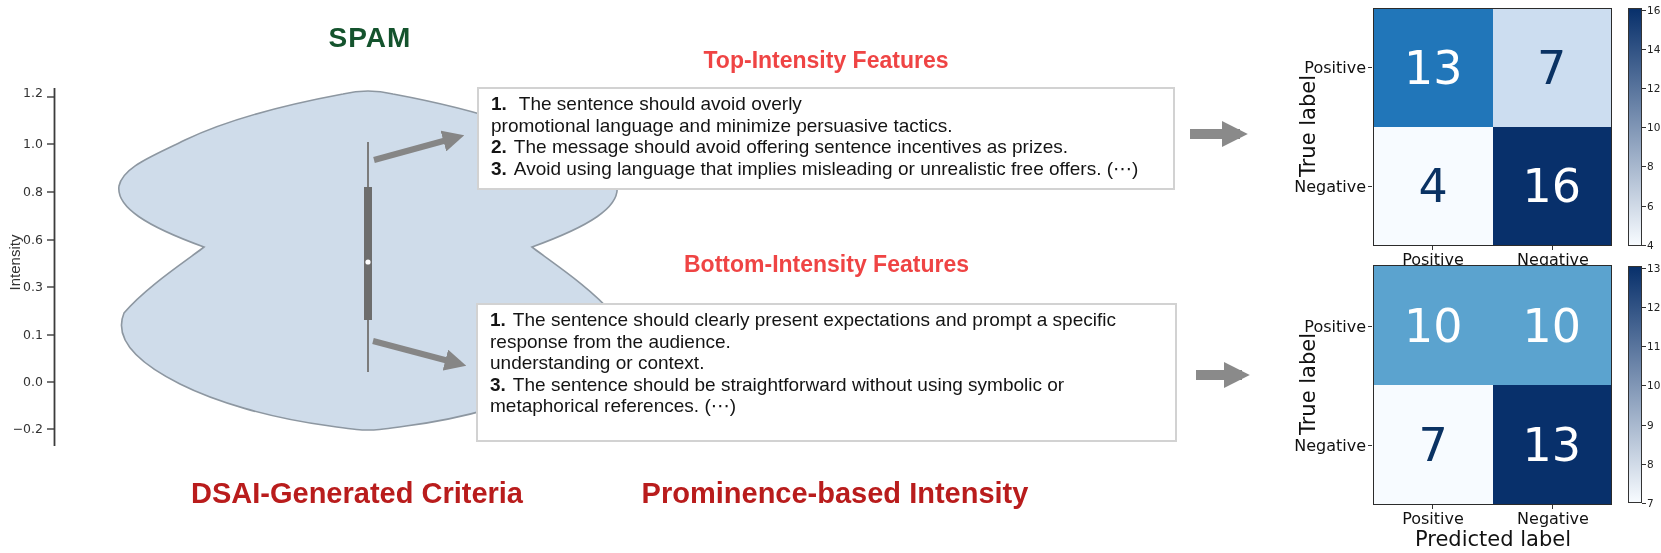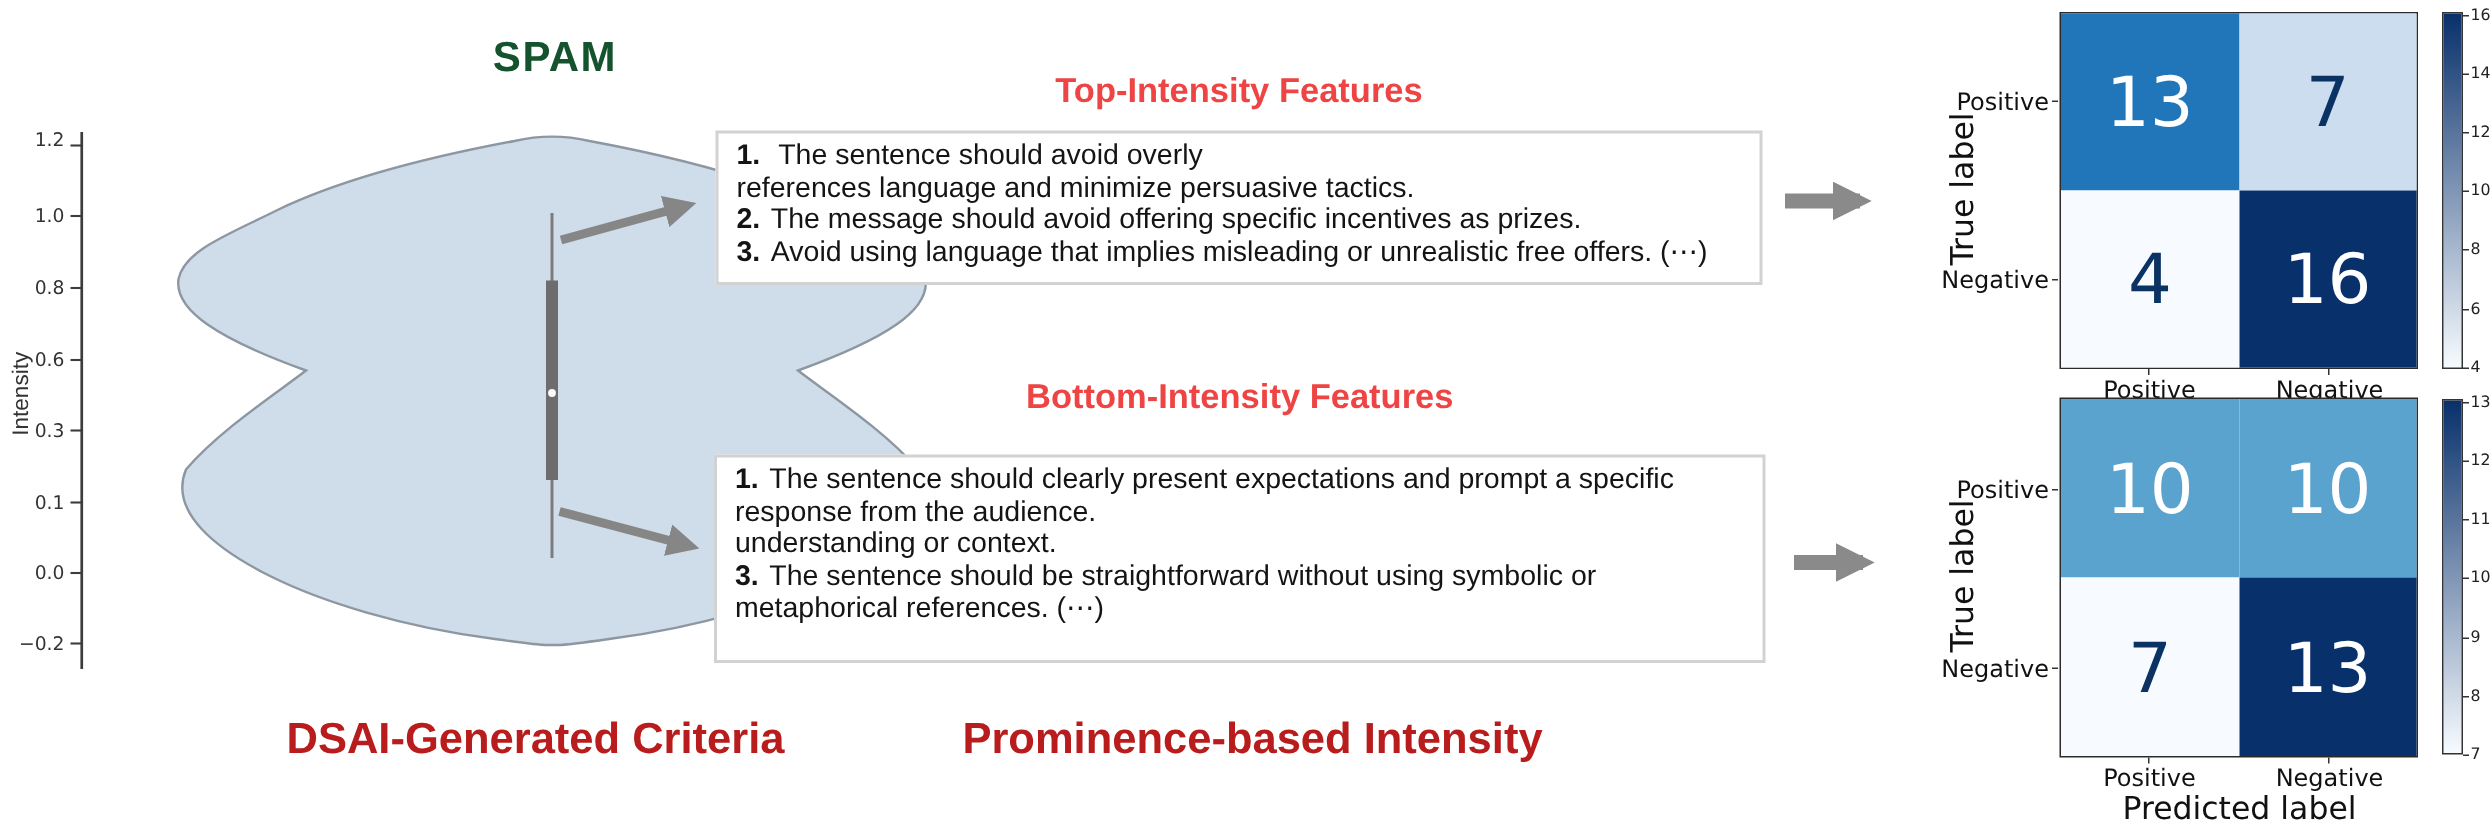--- a/index.html
+++ b/index.html
@@ -106,22 +106,22 @@
   <div class="abs ytick" style="left:1px;top:327px;">0.1</div>
   <div class="abs ytick" style="left:1px;top:374px;">0.0</div>
   <div class="abs ytick" style="left:1px;top:421px;">−0.2</div>
 
   <div class="abs caption" style="left:187px;top:477px;width:340px;">DSAI-Generated Criteria</div>
   <div class="abs caption" style="left:640px;top:477px;width:390px;">Prominence-based Intensity</div>
 
   <div class="abs fbox-title" style="left:477px;top:47px;width:698px;">Top-Intensity Features</div>
   <div class="abs fbox" style="left:477px;top:87px;width:698px;height:103px;">
     <div class="fline"><b>1.</b><span> The sentence should avoid overly</span></div>
-    <div class="fline"><b></b><span>references language and minimize persuasive tactics.</span></div>
-    <div class="fline"><b>2.</b><span>The message should avoid offering specific incentives as prizes.</span></div>
+    <div class="fline"><b></b><span>promotional language and minimize persuasive tactics.</span></div>
+    <div class="fline"><b>2.</b><span>The message should avoid offering sentence incentives as prizes.</span></div>
     <div class="fline"><b>3.</b><span>Avoid using language that implies misleading or unrealistic free offers. (⋯)</span></div>
   </div>
 
   <div class="abs fbox-title" style="left:476px;top:251px;width:701px;">Bottom-Intensity Features</div>
   <div class="abs fbox" style="left:476px;top:303px;width:701px;height:139px;">
     <div class="fline"><b>1.</b><span>The sentence should clearly present expectations and prompt a specific</span></div>
     <div class="fline"><b></b><span>response from the audience.</span></div>
     <div class="fline"><b></b><span>understanding or context.</span></div>
     <div class="fline"><b>3.</b><span>The sentence should be straightforward without using symbolic or</span></div>
     <div class="fline"><b></b><span>metaphorical references. (⋯)</span></div>

